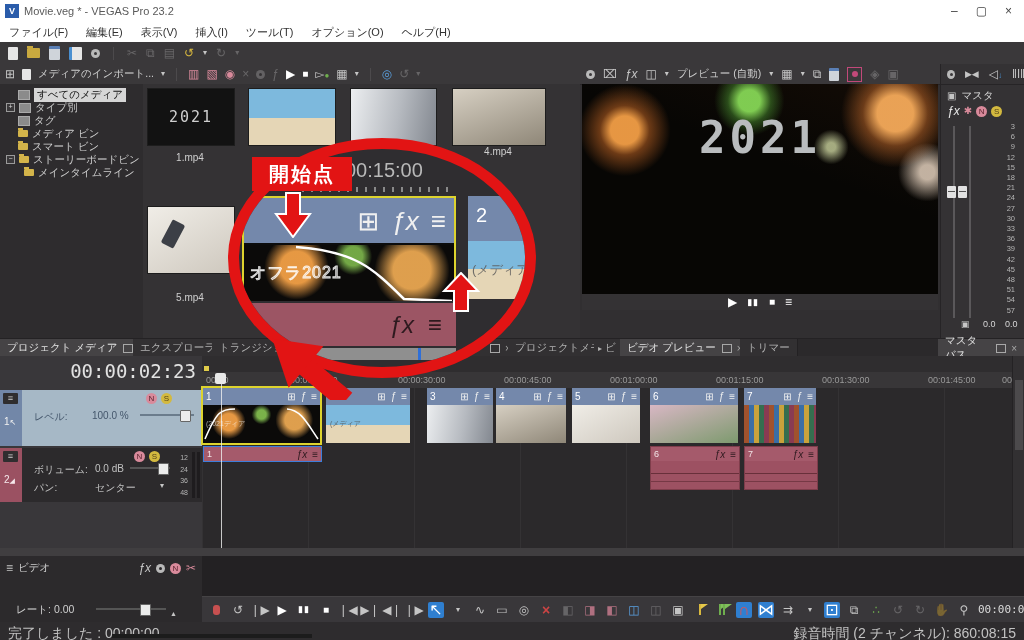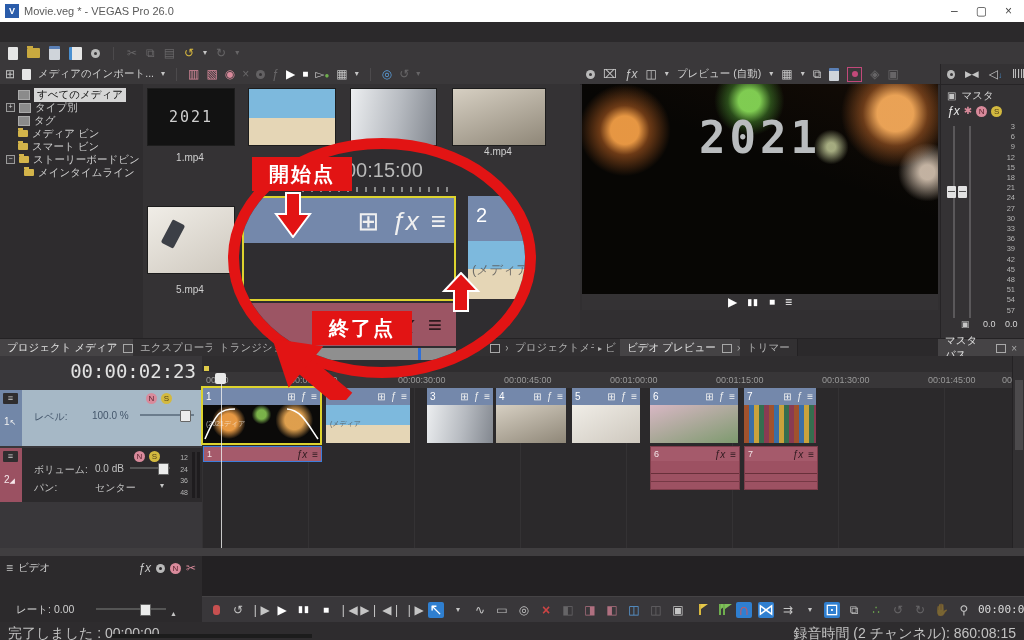--- a/index.html
+++ b/index.html
@@ -127,28 +127,37 @@
   .redlab{position:absolute;z-index:50;background:#e21414;color:#fff;font-size:20px;font-weight:bold;display:flex;align-items:center;justify-content:center;width:100px;height:34px;letter-spacing:2px}
   .z50{z-index:50}.z45{z-index:45}
 </style>
 </head>
 <body>
 
 <div id="root">
 
   <div class="a titlebar row">
     <div style="width:14px;height:14px;background:#2a5caa;color:#fff;font-size:9px;font-weight:bold;text-align:center;line-height:14px;margin:0 5px">V</div>
-    <span>Movie.veg * - VEGAS Pro 26.0</span>
+    <span>Movie.veg * - VEGAS Pro 23.2</span>
     <div style="margin-left:auto;display:flex;gap:18px;padding-right:12px;color:#444;font-size:12px">
       <span>–</span>
       <span>▢</span>
       <span>×</span>
     </div>
   </div>
 
+  <div class="a menubar row">
+    <span>ファイル(F)</span>
+    <span>編集(E)</span>
+    <span>表示(V)</span>
+    <span>挿入(I)</span>
+    <span>ツール(T)</span>
+    <span>オプション(O)</span>
+    <span>ヘルプ(H)</span>
+  </div>
 
   <div class="a toolbar row" style="gap:9px;padding-left:8px">
     <span class="doc"></span>
     <span class="folder"></span>
     <span class="disk"></span>
     <span class="doc" style="border-left:3px solid #4a8fd0"></span>
     <span class="gear"></span>
     <span class="sep"></span>
     <span class="gi dis">✂</span>
     <span class="gi dis">⧉</span>
@@ -226,21 +235,21 @@
         <span>2021</span>
       </div>
     <div class="thl" style="left:4px;top:68px;width:86px">1.mp4</div>
     <div class="th th-beach" style="left:105px;top:4px;width:86px;height:56px"></div>
     <div class="th th-person" style="left:207px;top:4px;width:85px;height:56px"></div>
     <div class="th th-office" style="left:309px;top:4px;width:92px;height:56px"></div>
     <div class="thl" style="left:309px;top:62px;width:92px">4.mp4</div>
     <div class="th th-desk" style="left:4px;top:122px;width:86px;height:66px">
         <div class="phone"></div>
       </div>
-    <div class="thl" style="left:4px;top:200px;width:86px">5.mp4</div>
+    <div class="thl" style="left:4px;top:208px;width:86px">5.mp4</div>
   </div>
 
   <div class="a pvtool row" style="gap:8px;padding-left:6px;font-size:10.5px">
     <span class="gear"></span>
     <span class="gi">⌧</span>
     <span class="gi" style="font-style:italic">ƒx</span>
     <span class="gi">◫</span>
     <span class="gi" style="font-size:8px">▾</span>
     <span style="color:#cfcfcf">プレビュー (自動)</span>
     <span class="gi" style="font-size:8px">▾</span>
@@ -594,20 +603,26 @@
   <div class="a ring">
     <span class="a" style="left:106px;top:10px;font-size:20px;color:#b8b8b8">00:15:00</span>
     <div class="a" style="left:63px;top:38px;width:150px;height:5px;background:repeating-linear-gradient(90deg,#8a8a8a 0 2px,transparent 2px 9px)"></div>
 
     <div class="a" style="left:3px;top:47px;width:214px;height:105px;border:2px solid #ddd32e;box-sizing:border-box">
       <div class="maghdr">
         <span class="hic">⊞</span>
         <span class="hic" style="font-style:italic">ƒx</span>
         <span class="hic">≡</span>
       </div>
+      <div class="magbody">
+        <span class="magtxt">オフラ2021</span>
+        <svg width="210" height="56" style="position:absolute;left:0;top:0">
+            <path d="M52,2 C110,6 128,22 160,54 L208,56" stroke="#fff" stroke-width="2.5" fill="none"></path>
+          </svg>
+      </div>
     </div>
 
     <div class="a" style="left:229px;top:47px;width:70px;height:105px">
       <div style="height:45px;background:#7488ab;color:#fff;font-size:20px;padding:8px 0 0 8px;box-sizing:border-box">2</div>
       <div style="height:58px;background:linear-gradient(#7db9dd 0 48%,#e5d6b6 48%);position:relative">
         <span style="position:absolute;left:4px;top:20px;font-size:13px;color:rgba(90,90,90,.85)">(メディア</span>
       </div>
     </div>
 
     <div class="a" style="left:3px;top:154px;width:214px;height:43px;background:#9c5564;display:flex;align-items:center;justify-content:flex-end;gap:14px;padding-right:14px;box-sizing:border-box">
@@ -616,21 +631,20 @@
     </div>
     <div class="a" style="left:3px;top:199px;width:214px;height:12px;background:#8f8f8f">
       <i style="position:absolute;left:176px;top:0;width:3px;height:12px;background:#2e6fd8"></i>
     </div>
   </div>
 
   <div class="redlab" style="left:252px;top:157px">開始点</div>
   <svg class="a z50" style="left:272px;top:192px" width="42" height="46">
     <polygon points="14,1 28,1 28,22 38,22 21,45 4,22 14,22" fill="#e21414" stroke="#fff" stroke-width="2"></polygon>
   </svg>
-  <div class="redlab" style="left:312px;top:311px">終了点</div>
   <svg class="a z50" style="left:440px;top:272px" width="42" height="40">
     <polygon points="14,39 28,39 28,19 38,19 21,1 4,19 14,19" fill="#e21414" stroke="#fff" stroke-width="2"></polygon>
   </svg>
   <svg class="a z45" style="left:250px;top:334px" width="112" height="66">
     <g transform="rotate(40 56 33)" fill="#e21414">
       <rect x="54" y="23" width="54" height="20"></rect>
       <polygon points="56,6 56,60 12,33"></polygon>
     </g>
   </svg>
 

